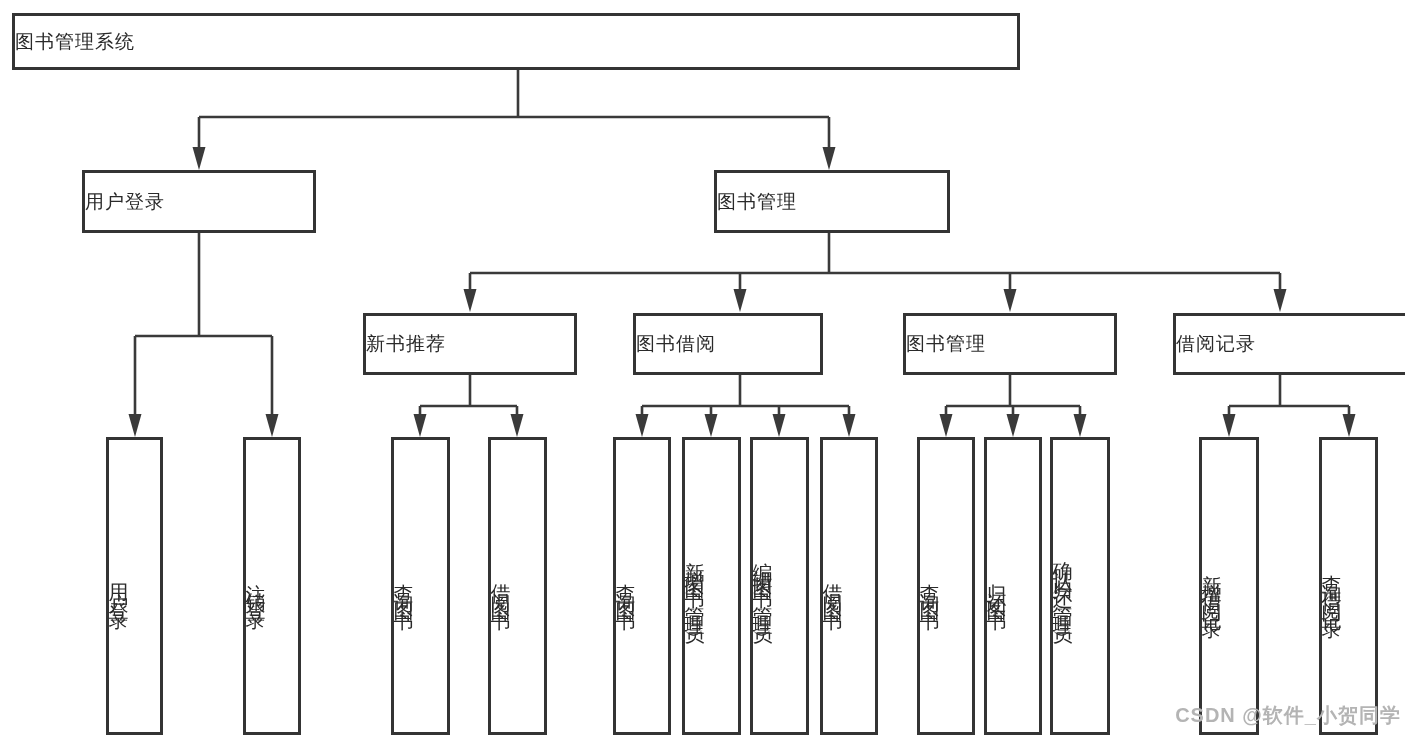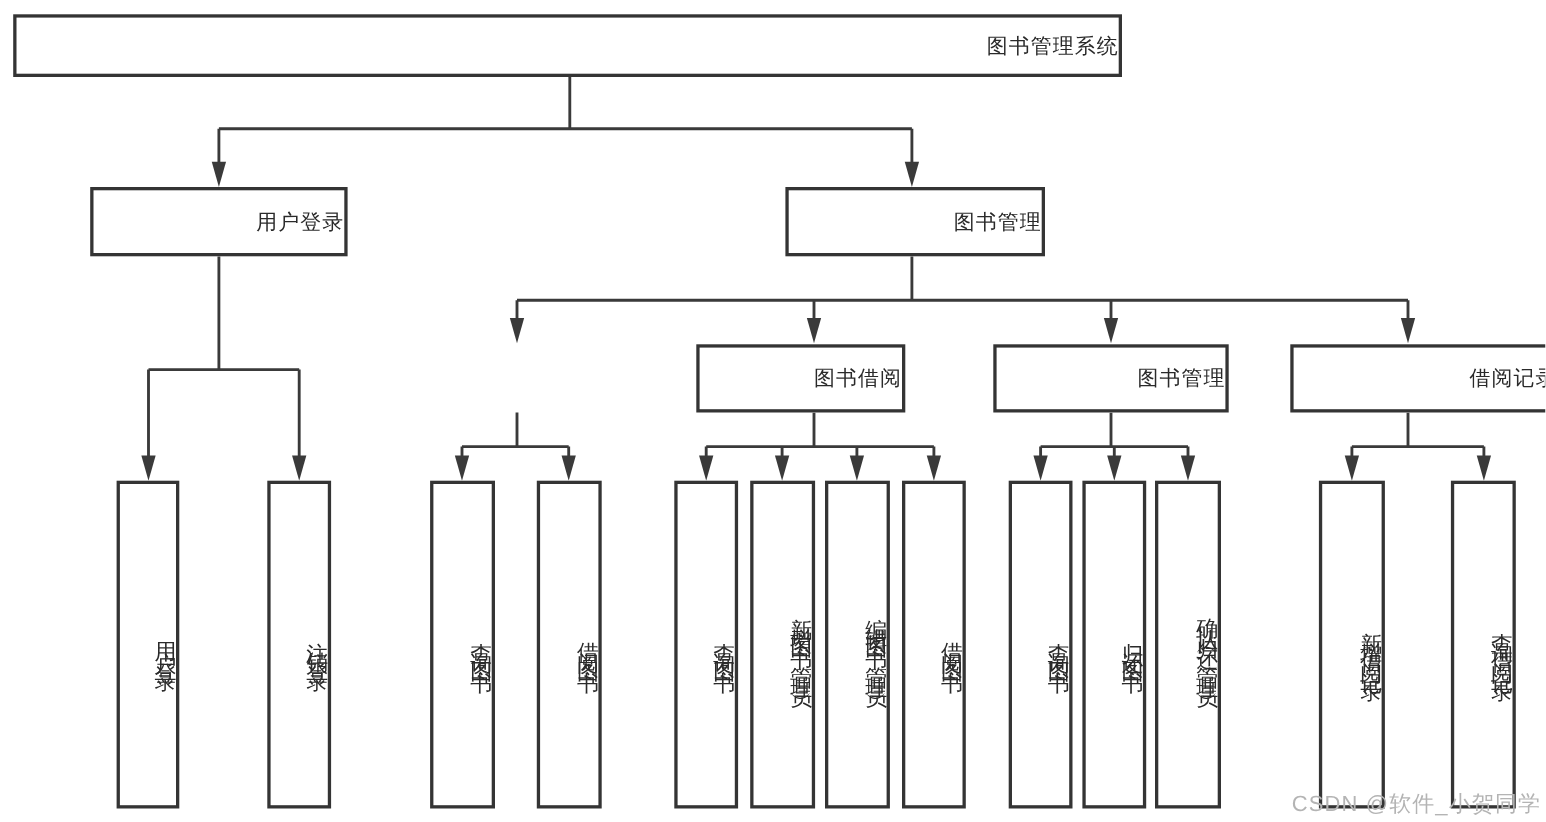--- a/index.html
+++ b/index.html
@@ -16,21 +16,21 @@
     left: 0; top: 0;
     pointer-events: none;
   }
   .node {
     position: absolute;
     box-sizing: border-box;
     border: 3px solid #343434;
     background: #ffffff;
     display: flex;
     align-items: center;
-    justify-content: flex-end;
+    justify-content: flex-start;
     color: #2a2a2a;
   }
   .h-node {
     font-size: 19px;
     letter-spacing: 1px;
   }
   .leaf {
     top: 437px;
     height: 298px;
     font-size: 20px;
@@ -38,26 +38,27 @@
   .vtext {
     writing-mode: vertical-lr;
     text-orientation: mixed;
     letter-spacing: 9px;
     line-height: 1;
     white-space: nowrap;
   }
   #watermark {
     position: absolute;
     right: 4px;
-    bottom: 3px;
+    bottom: 18px;
     font-size: 20px;
     color: #b4b4b4;
     letter-spacing: 1px;
     z-index: 10;
     background: transparent;
+    font-weight: bold;
   }
 </style>
 </head>
 <body>
 
 <div id="stage">
 
   <svg id="connectors" width="1405" height="747" viewBox="0 0 1405 747">
     <g stroke="#3a3a3a" stroke-width="2.6" fill="none">
 
@@ -108,20 +109,23 @@
     <span>图书管理系统</span>
   </div>
 
   <div class="node h-node" style="left:82px;top:170px;width:234px;height:63px">
     <span>用户登录</span>
   </div>
   <div class="node h-node" style="left:714px;top:170px;width:236px;height:63px">
     <span>图书管理</span>
   </div>
 
+  <div class="node h-node" style="left:363px;top:313px;width:214px;height:62px">
+    <span>新书推荐</span>
+  </div>
   <div class="node h-node" style="left:633px;top:313px;width:190px;height:62px">
     <span>图书借阅</span>
   </div>
   <div class="node h-node" style="left:903px;top:313px;width:214px;height:62px">
     <span>图书管理</span>
   </div>
   <div class="node h-node" style="left:1173px;top:313px;width:246px;height:62px">
     <span>借阅记录</span>
   </div>
 

